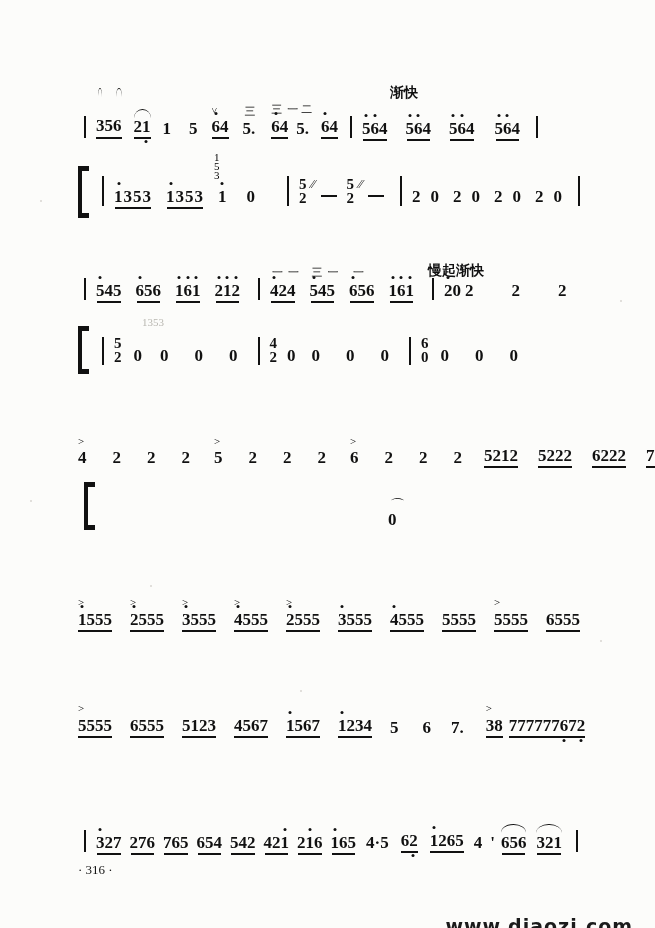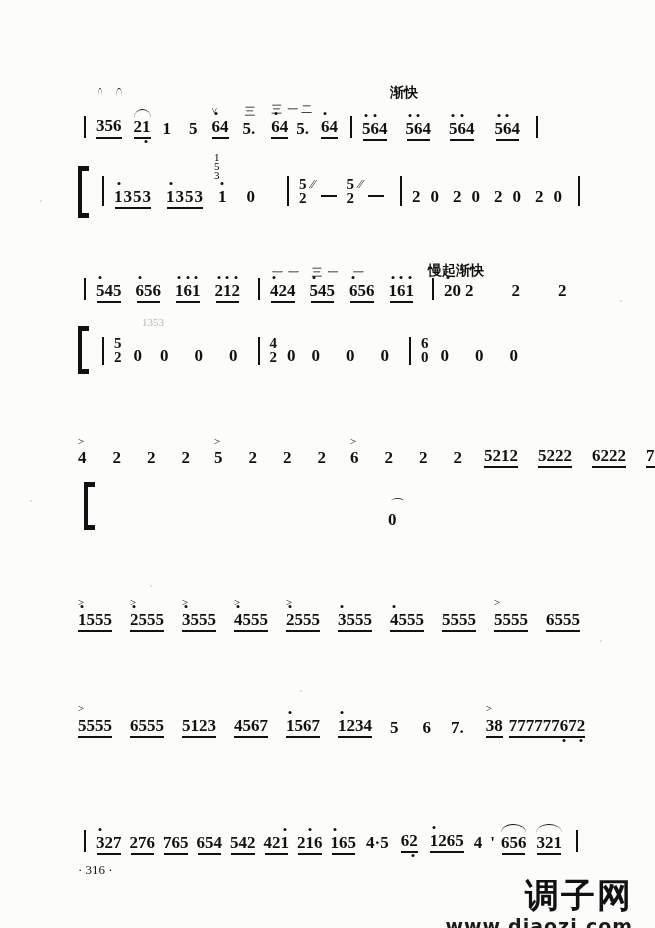--- a/index.html
+++ b/index.html
@@ -419,21 +419,20 @@
     </span>
     <span class="grp" style="margin-right:4px;">
       <span class="tie" style="left:0;right:0;top:-9px;"></span>
       <span class="num beam2">321</span>
     </span>
     <span class="bar"></span>
   </div>
 
   <div class="pagenum">· 316 ·</div>
 
-  <div class="wm-title">调子网</div>
   <div class="wm-url">www.diaozi.com</div>
 
   <div class="speck" style="left:40px;top:200px;"></div>
   <div class="speck" style="left:620px;top:300px;"></div>
   <div class="speck" style="left:30px;top:500px;"></div>
   <div class="speck" style="left:600px;top:640px;"></div>
   <div class="speck" style="left:150px;top:585px;"></div>
   <div class="speck" style="left:300px;top:690px;"></div>
 </div>
 

